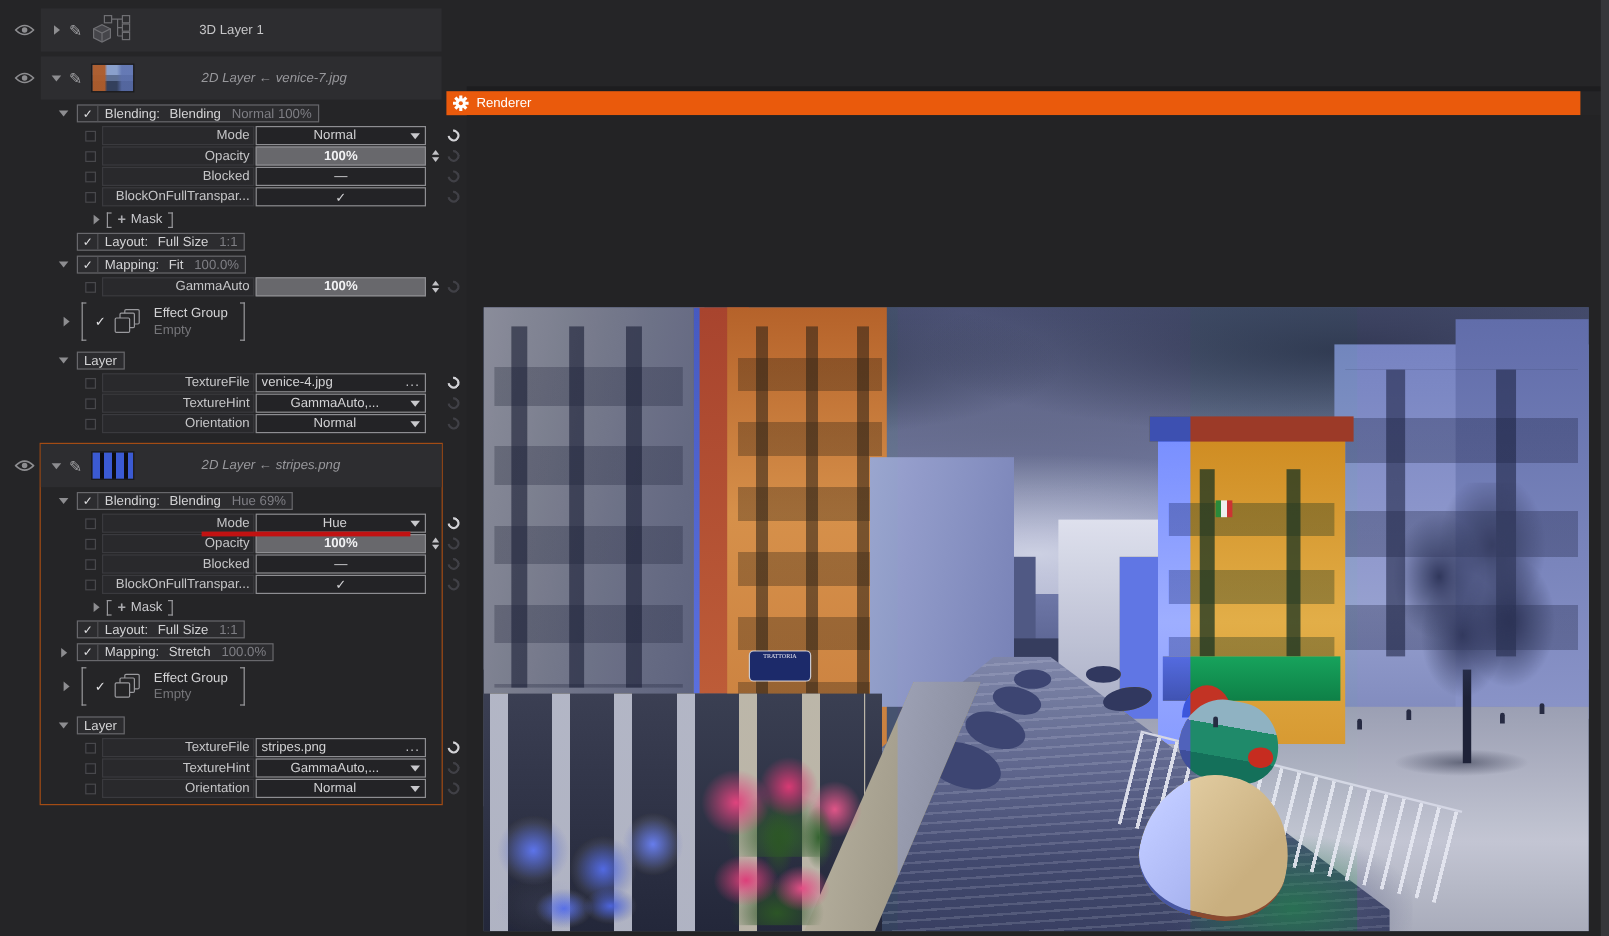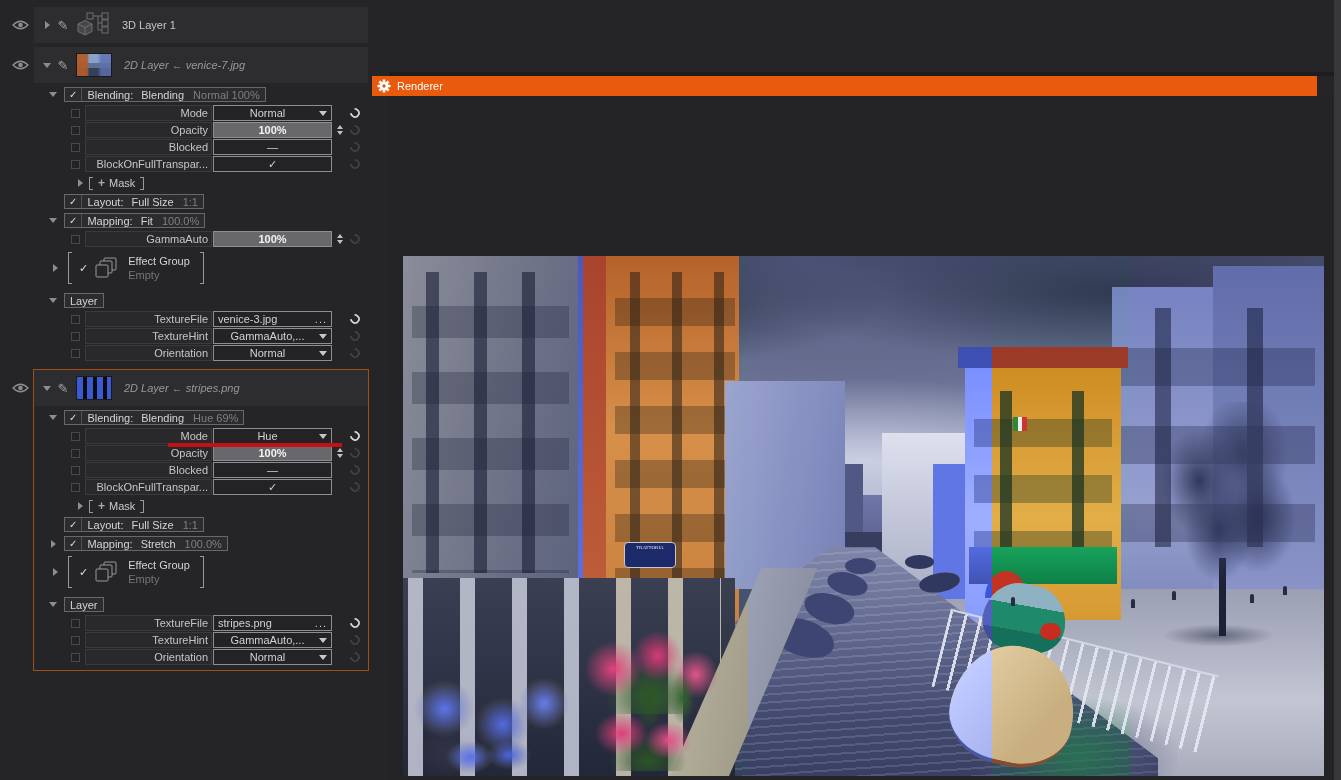--- a/index.html
+++ b/index.html
@@ -20,42 +20,42 @@
   .tri-d{border-top:5px solid #8d8d90;border-left:4px solid transparent;border-right:4px solid transparent;}
   .tri-slot{width:14px;display:flex;justify-content:center;flex:none;}
   .pencil{font-size:13px;color:#a2a2a5;width:18px;text-align:center;flex:none;}
   .thumb{width:36px;height:24px;flex:none;margin:0 12px 0 4px;border:1px solid #1a1a1c;box-sizing:border-box;}
   .thumb-venice{background:
      linear-gradient(90deg, rgba(175,92,42,.95) 0 30%, rgba(175,92,42,0) 36%),
      linear-gradient(90deg, rgba(0,0,0,0) 60%, rgba(92,112,175,.8) 72%),
      linear-gradient(180deg,#8aa0cc 0 40%,#5d6f94 40% 62%,#33405c 62% 100%);}
   .thumb-stripes{background:repeating-linear-gradient(90deg,#3b5ad2 0 6px,#0c0c10 6px 10px);}
   .icon3d{width:38px;height:28px;flex:none;margin:0 10px 0 2px;}
-  .layer-title{white-space:nowrap;}
+  .layer-title{white-space:nowrap;margin-left:44px;}
   .title-3d{color:#c6c6c8;}
   .title-2d{font-style:italic;color:#98989c;}
 
   
   .sec{display:flex;align-items:center;height:15px;margin:4px 0 3px 12px;}
   .sec.layer-sec{margin-top:7px;}
   .sec-box{display:inline-flex;align-items:center;height:15px;border:1px solid #68686c;background:#2c2c2f;
            padding:0 5px 0 0;box-sizing:border-box;margin-left:4px;white-space:nowrap;cursor:default;}
   .chk{color:#dedee0;font-size:10px;padding:0 4px;border-right:1px solid #505054;margin-right:5px;height:100%;
        display:flex;align-items:center;}
   .sec-label{color:#d4d4d6;margin-right:8px;}
   .sec-name{color:#d4d4d6;}
   .sec-sum{color:#7e7e84;margin-left:9px;}
 
   
   .prow{display:flex;align-items:center;height:16px;margin:0 0 1px 37px;position:relative;}
   .cb{width:7px;height:7px;border:1px solid #48484c;background:#232326;margin-right:5px;flex:none;cursor:pointer;}
   .plabel{width:127px;height:16px;box-sizing:border-box;border:1px solid #3a3a3e;background:#29292c;color:#c6c6c8;
           display:flex;align-items:center;justify-content:flex-end;padding-right:3px;flex:none;
           white-space:nowrap;overflow:hidden;}
-  .pfield{width:119px;height:16px;box-sizing:border-box;border:1px solid #8e8e92;background:#232326;
+  .pfield{width:142px;height:16px;box-sizing:border-box;border:1px solid #8e8e92;background:#232326;
           display:flex;align-items:center;flex:none;margin-left:1px;position:relative;cursor:pointer;}
   .pfield .val{flex:1;text-align:center;color:#d2d2d4;white-space:nowrap;overflow:hidden;}
   .pfield.hl{background:#68686c;font-weight:bold;}
   .pfield.hl .val{color:#f2f2f4;}
   .dd-tri{position:absolute;right:4px;top:5px;border-top:5px solid #c8c8cc;border-left:4px solid transparent;
           border-right:4px solid transparent;width:0;height:0;}
   .pfield.dd .val{padding-right:10px;}
   .pfield.file{padding:0 4px;}
   .pfield.file .val{text-align:left;}
   .browse{color:#c8c8cc;letter-spacing:1px;margin-left:auto;cursor:pointer;}
@@ -351,21 +351,21 @@
           </span>
         <div class="sec-box" style="padding-left:5px;">
           <span class="sec-name">Layer</span>
         </div>
       </div>
 
       <div class="prow">
         <span class="cb"></span>
         <span class="plabel">TextureFile</span>
         <span class="pfield file">
-            <span class="val">venice-3.jpg</span>
+            <span class="val">venice-4.jpg</span>
             <span class="browse">...</span>
           </span>
         <span class="slot"></span>
           <span class="reset bright"></span>
       </div>
       <div class="prow">
         <span class="cb"></span>
         <span class="plabel">TextureHint</span>
         <span class="pfield dd">
             <span class="val">GammaAuto,...</span>

